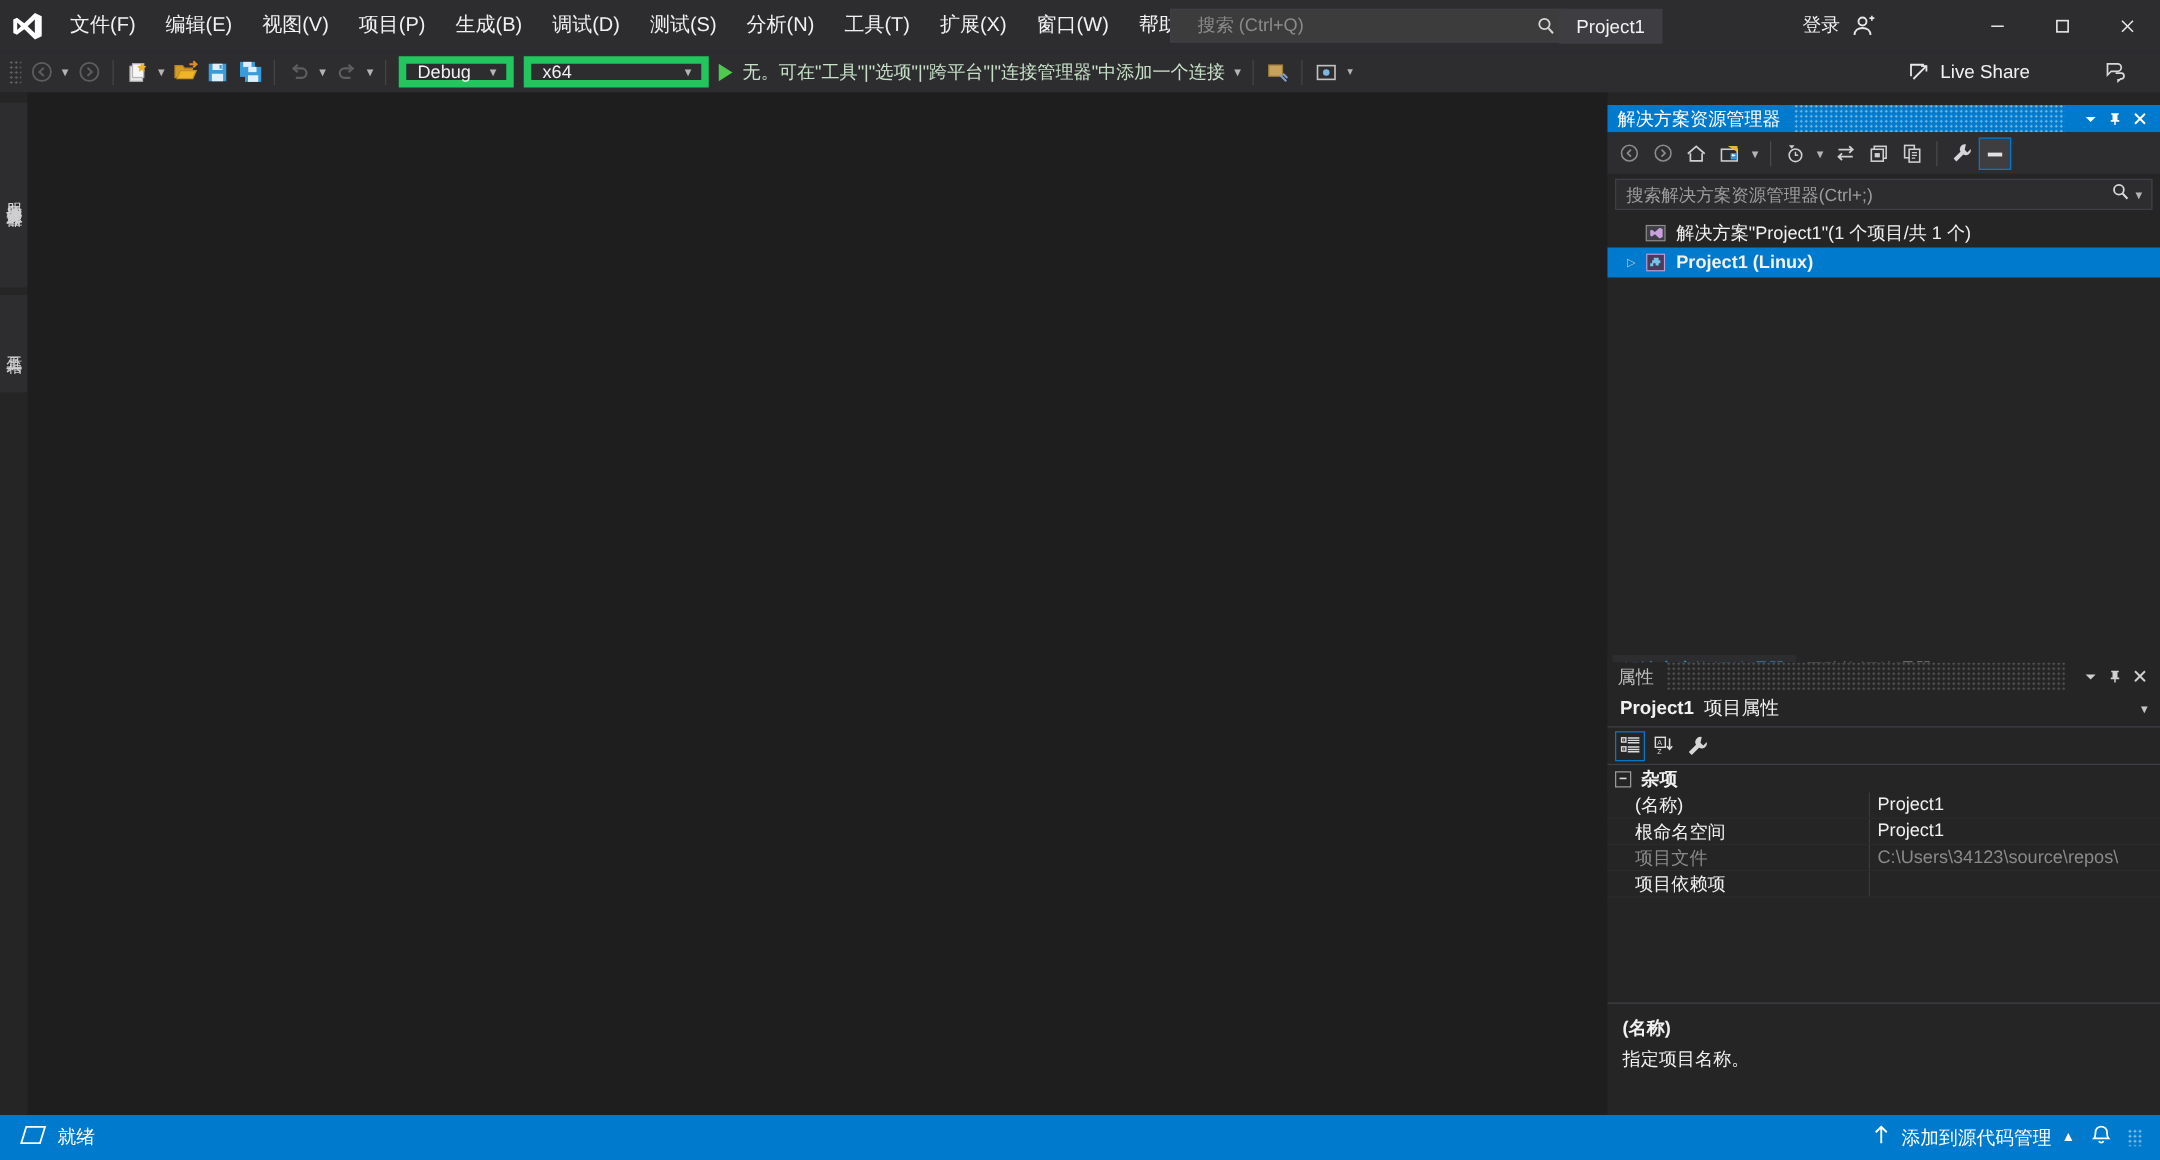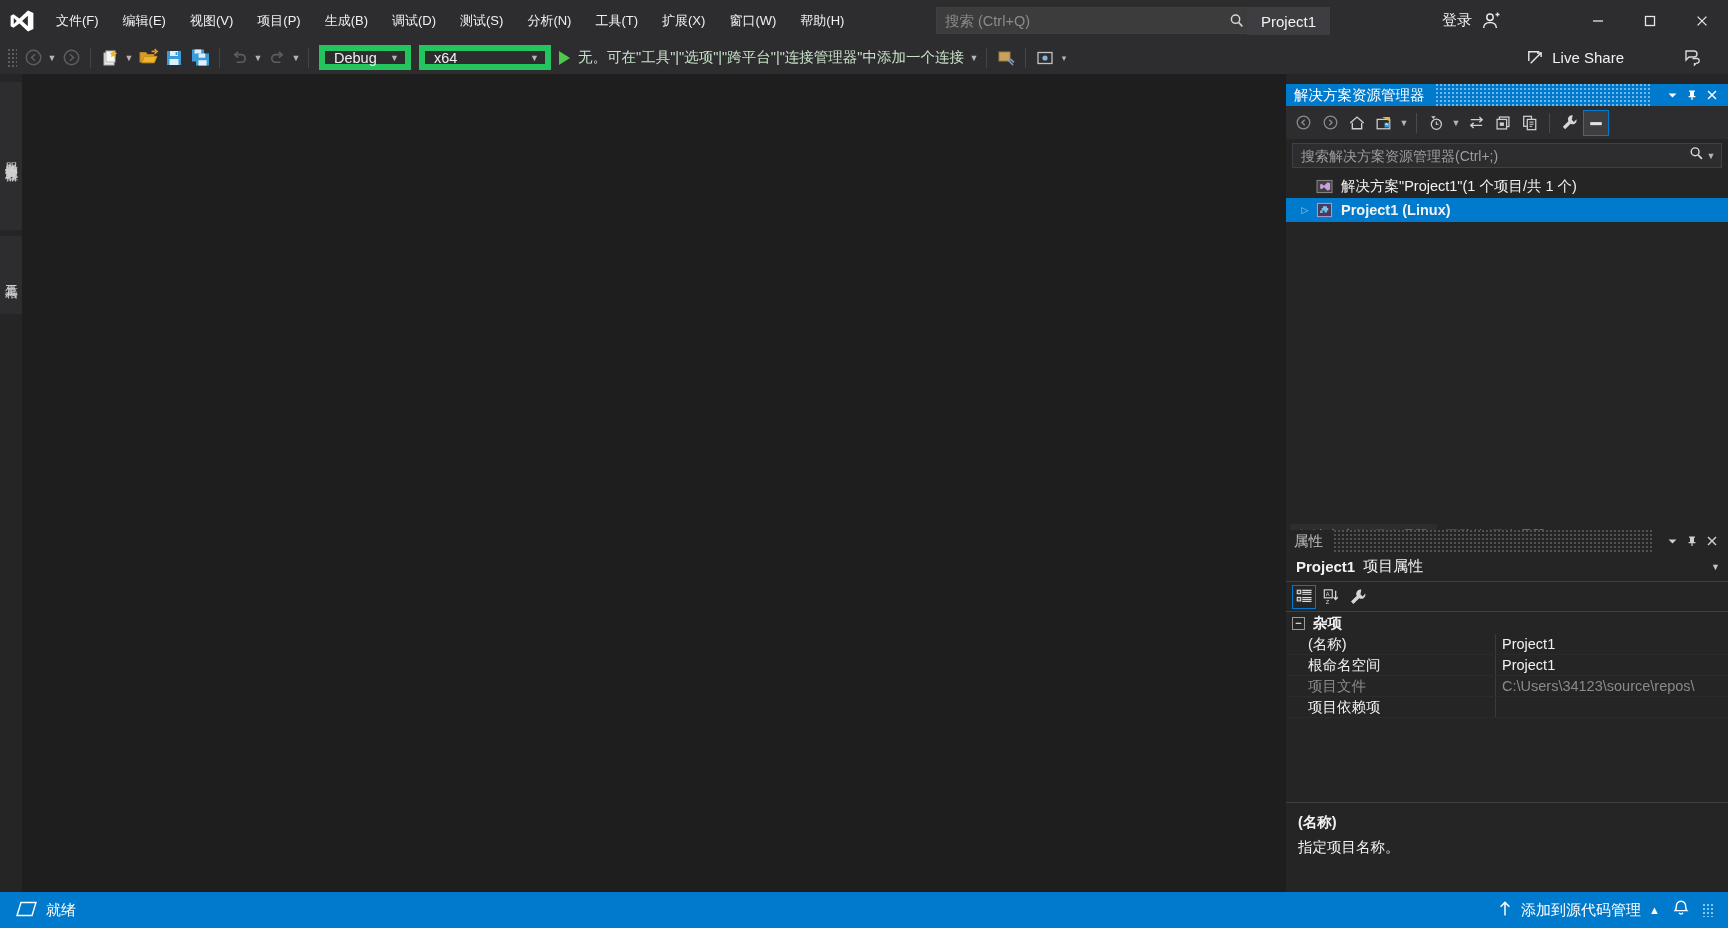--- a/index.html
+++ b/index.html
@@ -16,28 +16,28 @@
   .titlebar {
     position: absolute; top: 0; left: 0; width: 1728px; height: 41px;
     background: #2d2d30; display: flex; align-items: center;
   }
   .vs-logo {
     width: 44px; height: 41px; display: flex; align-items: center; justify-content: center;
   }
   .vs-logo svg { display: block; }
   .menu { display: flex; align-items: center; height: 41px; }
   .menu-item {
-    color: #f1f1f1; font-size: 13px; padding: 0 12px; height: 41px;
+    color: #f1f1f1; font-size: 16px; padding: 0 12px; height: 41px;
     display: flex; align-items: center; white-space: nowrap; cursor: default;
   }
 
   .search-box {
     position: absolute; left: 936px; top: 7px; width: 317px; height: 27px;
     background: #3c3c3c; border: 1px solid #3f3f46;
-    display: flex; align-items: center; padding: 0 6px 0 8px;
+    display: flex; align-items: center; padding: 0 6px 0 21px;
   }
   .search-box input {
     flex: 1; background: transparent; border: none; outline: none;
     color: #9a9a9a; font-size: 14.5px; font-family: inherit;
   }
   .search-box input::placeholder { color: #8b8b8b; }
   .search-mag { width: 18px; height: 18px; color: #cfcfcf; flex: none; }
 
   .proj-badge {
     position: absolute; left: 1247px; top: 7px; height: 28px;
@@ -368,21 +368,21 @@
       </svg>
     </div>
     <div class="caret">▼</div>
 
     <div class="tb-sep"></div>
 
     <div class="combo" style="width:92px">
       <span class="cbtext">Debug</span>
       <span class="cbcaret">▼</span>
     </div>
-    <div class="combo" style="width:132px">
+    <div class="combo" style="width:148px">
       <span class="cbtext">x64</span>
       <span class="cbcaret">▼</span>
     </div>
 
     <div class="run-btn">
       <div class="play-tri"></div>
       <span class="run-label">无。可在"工具"|"选项"|"跨平台"|"连接管理器"中添加一个连接</span>
     </div>
     <div class="caret">▼</div>
 

